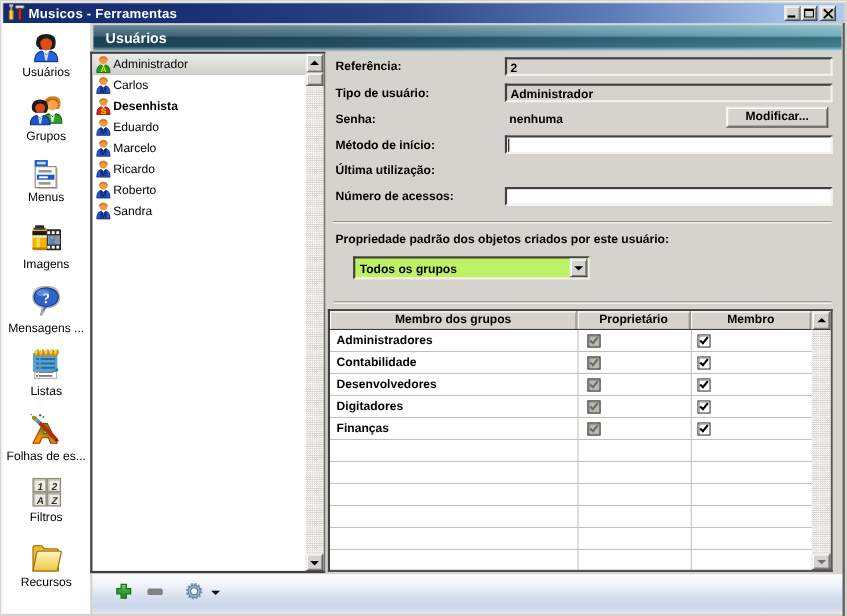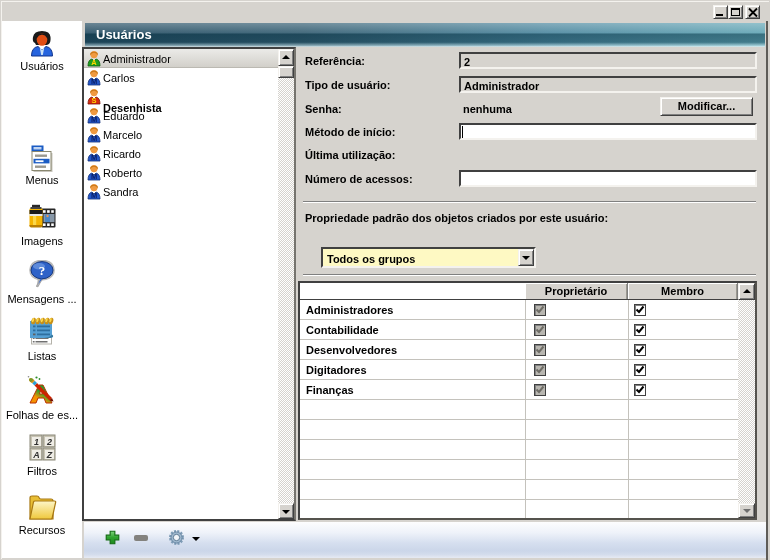--- a/index.html
+++ b/index.html
@@ -41,21 +41,21 @@
 
 #panel { position:absolute; left:296px; top:47px; width:467px; height:475px; background:#D6D3CE;font-weight:bold; }
 .flabel { position:absolute; left:9px; font-size:11px; color:#000; }
 .field { position:absolute; left:163px; width:298px; height:17px; font-size:11px; padding:2px 0 0 3px;
   border:2px solid; border-color:#404040 #F4F2EE #F4F2EE #404040; background:#fff; }
 .field.ro { background:#D6D3CE; }
 .btn { position:absolute; background:#D6D3CE; text-align:center; font-size:11px;
   border:1px solid; border-color:#F4F2EE #404040 #404040 #F4F2EE; box-shadow:inset 1px 1px 0 #fff, inset -1px -1px 0 #808080; }
 .groove { position:absolute; height:2px; border-top:1px solid #808080; border-bottom:1px solid #FFF; }
 
-#combo { position:absolute; left:25px; top:200px; width:215px; height:21px; background:#fef9c3;
+#combo { position:absolute; left:25px; top:186px; width:215px; height:21px; background:#bef264;
   border:2px solid; border-color:#404040 #F4F2EE #F4F2EE #404040; font-size:11px; }
 #combo .val { position:absolute; left:4px; top:4px; }
 #combo .drop { position:absolute; right:0px; top:0px; width:16px; height:17px; background:#D6D3CE;
   border:1px solid; border-color:#F4F2EE #404040 #404040 #F4F2EE; box-shadow:inset 1px 1px 0 #fff, inset -1px -1px 0 #808080; }
 #combo .drop .tri-dn { left:3px; top:6px; }
 
 #grid { position:absolute; left:2px; top:234px; width:459px; height:239px; background:#fff;
   border:2px solid; border-color:#404040 #55534E #55534E #404040; }
 .ghead { position:absolute; top:0; height:17px; background:#D6D3CE; font-size:11px; text-align:center;
   border-right:1px solid #808080; box-shadow:inset 1px 1px 0 #fff, inset -1px -1px 0 #9A9890; }
@@ -65,20 +65,31 @@
 .cb { position:absolute; width:12px; height:12px; background:#fff; border:1px solid #404040; box-shadow:inset 1px 1px 0 #808080; }
 .cb.dis { background:#B9B7B1; }
 .cb svg { position:absolute; left:0; top:0; }
 
 #toolbar { position:absolute; left:84px; top:522px; width:682px; height:36px;
   background:linear-gradient(to bottom, #FDFDFE 0%, #EEF2F9 30%, #D6DFEF 58%, #CBD6E9 80%, #D3DCEC 90%, #E6EAF3 100%); }
 </style>
 </head>
 <body>
 <div id="win">
+  <div id="titlebar">
+    <svg id="title-ico" viewBox="0 0 17 17">
+      <rect x="2.5" y="1" width="3.4" height="2.2" fill="#C8C8C8"></rect>
+      <rect x="3.3" y="2.5" width="1.8" height="4" fill="#A0A0A0"></rect>
+      <rect x="2.3" y="6" width="3.8" height="9" rx="1.2" fill="#F0B400" stroke="#8A6A00" stroke-width="0.7"></rect>
+      <rect x="3.2" y="6.5" width="1.2" height="7.5" fill="#FBE080"></rect>
+      <path d="M8.5 2 L15.5 2 Q16.5 3.2 15.5 4.6 L8.5 4.6 Q7.5 3.2 8.5 2 Z" fill="#D8D8D8" stroke="#707070" stroke-width="0.7"></path>
+      <rect x="10.7" y="4.6" width="2.6" height="10.4" rx="1" fill="#C83214" stroke="#701800" stroke-width="0.7"></rect>
+    </svg>
+    <span id="title-txt">Musicos - Ferramentas</span>
+  </div>
   <div class="sysbtn" style="left:713px;">
       <div style="position:absolute;left:2px;top:8px;width:7px;height:2px;background:#000;"></div>
     </div>
   <div class="sysbtn" style="left:728px;">
       <div style="position:absolute;left:2px;top:2px;width:9px;height:8px;border:1px solid #000;border-top-width:2px;"></div>
     </div>
   <div class="sysbtn" style="left:745px;">
       <svg style="position:absolute;left:1px;top:1px;" width="12" height="11" viewBox="0 0 12 11">
         <path d="M2,1.5 L10,9.5 M10,1.5 L2,9.5" stroke="#000" stroke-width="1.8"></path>
       </svg>
@@ -86,20 +97,35 @@
   <div id="sidebar">
     <div class="sbitem" style="top:9px;">
       <svg width="28" height="27" viewBox="0 0 28 27">
         <path d="M7 13 Q4 12 5 7 Q6 1 14 1 Q22 1 22.5 7 Q23 12 21 14 L19 15 L8 15 Z" fill="#1a1a1a"></path>
         <ellipse cx="14" cy="9.5" rx="5.3" ry="6.3" fill="#E04E15"></ellipse>
         <path d="M9 4.5 Q14 2 19 4.5 Q19.5 7 19 8 Q17 4.5 14 4.8 Q11 4.5 9 8 Q8.5 7 9 4.5Z" fill="#1a1a1a"></path>
         <path d="M3.5 26 Q3.5 17.5 10 16.5 L14 20 L18 16.5 Q24.5 17.5 24.5 26 Z" fill="#2664DE" stroke="#10348C" stroke-width="1"></path>
         <path d="M11.5 16.5 L14 20 L16.5 16.5 L14.8 25 L13.2 25 Z" fill="#C8E0F6"></path>
       </svg>
       <div class="lab" style="margin-top:3px;">Usuários</div>
+    </div>
+    <div class="sbitem" style="top:66px;">
+      <svg width="30" height="27" viewBox="0 0 30 27">
+        <path d="M15 11 Q13 10.5 13.5 5.5 Q14.5 0.5 21 0.5 Q27.5 0.5 28 5.5 Q28.5 10 26.5 12 L16 12 Z" fill="#D8821E"></path>
+        <ellipse cx="20.7" cy="8" rx="4.6" ry="5.5" fill="#F8A54E"></ellipse>
+        <path d="M16 3.5 Q20.5 1.2 25.5 3.5 L26.2 7.5 Q23.5 3.8 20.7 4 Q18 3.8 15.2 7.5 Z" fill="#C06A10"></path>
+        <path d="M12 25 Q12 17.5 17.5 16.5 L20.7 19.5 L24 16.5 Q29.5 17.5 29.5 25 Z" fill="#27A127" stroke="#0F6B0F" stroke-width="1"></path>
+        <path d="M18.5 16.5 L20.7 19.5 L23 16.5 L21.5 24 L20 24 Z" fill="#E8F4E8"></path>
+        <path d="M4 14.5 Q1.5 14 2 9 Q3 3.5 9.5 3.5 Q16 3.5 16.5 9 Q17 13.5 15 15.5 L5 15.5 Z" fill="#1a1a1a"></path>
+        <ellipse cx="9.5" cy="10.5" rx="4.6" ry="5.5" fill="#D8481A"></ellipse>
+        <path d="M5 6.5 Q9.5 4.2 14 6.5 L14.5 10 Q12.3 6.8 9.5 7 Q6.8 6.8 4.5 10 Z" fill="#1a1a1a"></path>
+        <path d="M0.5 26.5 Q0.5 19 6.5 18 L9.5 21 L12.5 18 Q18.5 19 18.5 26.5 Z" fill="#1F55C8" stroke="#0E2F7E" stroke-width="1"></path>
+        <path d="M7.5 18 L9.5 21 L11.8 18 L10.3 25.5 L8.8 25.5 Z" fill="#C8E0F6"></path>
+      </svg>
+      <div class="lab">Grupos</div>
     </div>
     <div class="sbitem" style="top:124px;">
       <svg width="24" height="28" viewBox="0 0 24 28">
         <rect x="1.5" y="0.5" width="12" height="6" fill="#1B5CC4"></rect>
         <rect x="3.5" y="2" width="8" height="2.5" fill="#BFD4F2"></rect>
         <rect x="3.5" y="8" width="19" height="19" fill="#C8C6BE"></rect>
         <rect x="2" y="6.5" width="19" height="19" fill="#fff" stroke="#8A8870" stroke-width="1"></rect>
         <rect x="5" y="9.5" width="12" height="2.4" fill="#9A9890"></rect>
         <rect x="3.5" y="13.8" width="16" height="4.6" fill="#1B5CC4"></rect>
         <rect x="5.5" y="15.3" width="8" height="1.8" fill="#fff"></rect>
@@ -246,21 +272,21 @@
         </svg>
         <span class="nm">Carlos</span>
       </div>
     <div class="lrow" style="top:38px;">
         <svg width="14" height="17" viewBox="0 0 14 17">
           <circle cx="7" cy="4.6" r="3.6" fill="#F09A40"></circle>
           <path d="M3.4 3 Q7 0.4 10.6 3 L10.9 5.5 Q9.3 2.6 7 2.8 Q4.7 2.6 3.1 5.5 Z" fill="#C87818"></path>
           <path d="M1 16 Q1 9.8 5 9 L7 11 L9 9 Q13 9.8 13 16 Z" fill="#D42A10" stroke="#7E1000" stroke-width="0.8"></path>
           <text x="7" y="15.2" font-size="7.5" font-weight="bold" fill="#FFD700" text-anchor="middle">S</text>
         </svg>
-        <span class="nm" style="font-weight:bold;margin-top:11px;">Desenhista</span>
+        <span class="nm" style="font-weight:bold;">Desenhista</span>
       </div>
     <div class="lrow" style="top:57px;">
         <svg width="14" height="17" viewBox="0 0 14 17">
           <circle cx="7" cy="4.6" r="3.6" fill="#F09A40"></circle>
           <path d="M3.4 3 Q7 0.4 10.6 3 L10.9 5.5 Q9.3 2.6 7 2.8 Q4.7 2.6 3.1 5.5 Z" fill="#C87818"></path>
           <path d="M1 16 Q1 9.8 5 9 L7 11 L9 9 Q13 9.8 13 16 Z" fill="#2356C8" stroke="#102E78" stroke-width="0.8"></path>
           <text x="7" y="15.2" font-size="7.5" font-weight="bold" fill="#0A1E64" text-anchor="middle">M</text>
         </svg>
         <span class="nm">Eduardo</span>
       </div>
@@ -327,20 +353,21 @@
     <div class="groove" style="left:7px;top:154px;width:453px;"></div>
     <div class="flabel" style="top:165px;">Propriedade padrão dos objetos criados por este usuário:</div>
     <div id="combo">
       <div class="val">Todos os grupos</div>
       <div class="drop">
           <div class="tri-dn"></div>
         </div>
     </div>
     <div class="groove" style="left:7px;top:227px;width:453px;"></div>
     <div id="grid">
+      <div class="ghead" style="left:0;width:225px;"><span style="position:relative;top:2px;">Membro dos grupos</span></div>
       <div class="ghead" style="left:328px;width:110px;"><span style="position:relative;top:2px;">Membro</span></div>
       <div class="ghead" style="left:225px;width:103px;"><span style="position:relative;top:2px;">Proprietário</span></div>
       <div style="position:absolute;left:0;top:16px;width:438px;height:1px;background:#404040;"></div>
       <div class="gcol" style="left:225px;"></div>
       <div class="gcol" style="left:328px;"></div>
       <div class="grow" style="top:17px;">
           <span class="gtext">Administradores</span>
         </div>
       <div class="grow" style="top:37px;padding-left:16px;">
           <span class="gtext">Contabilidade</span>

